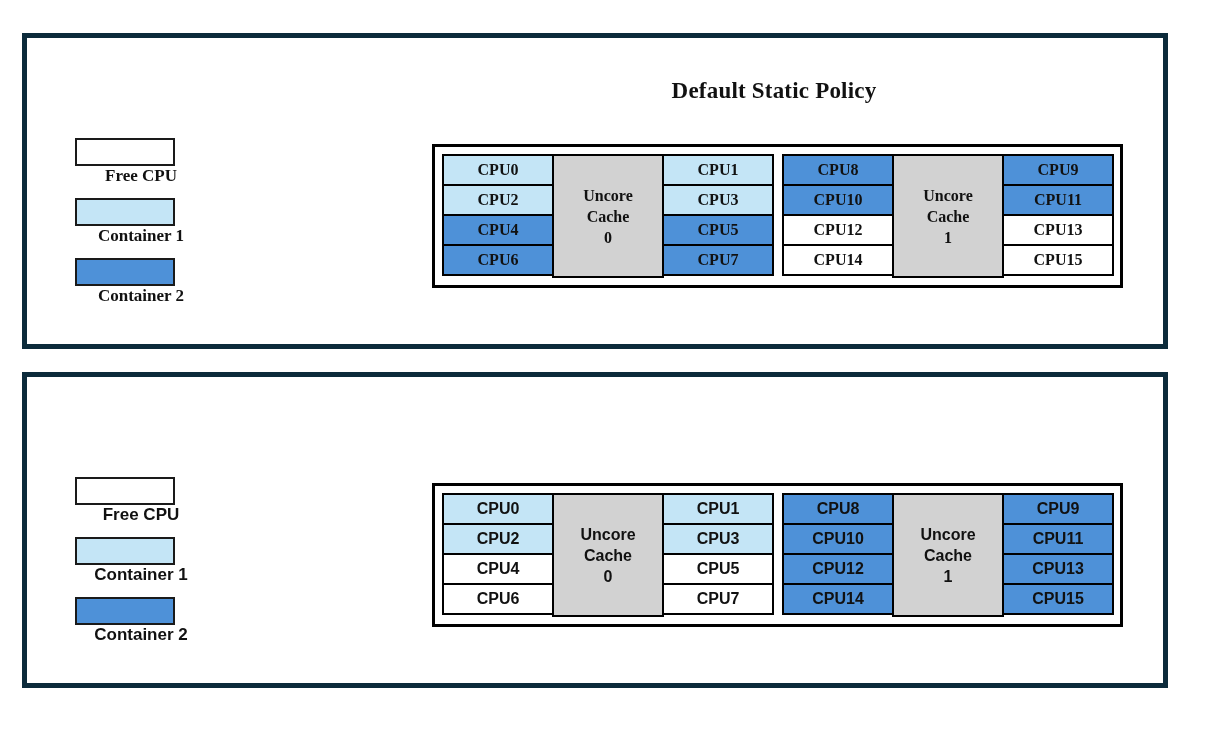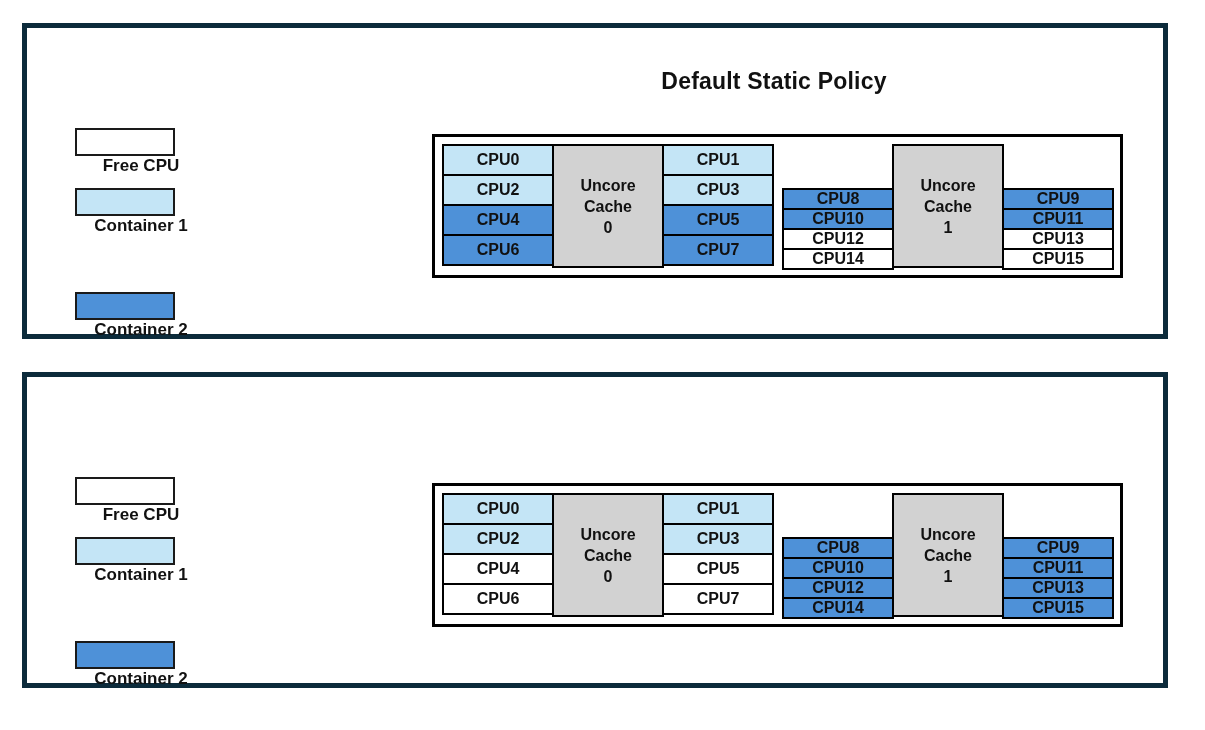--- a/index.html
+++ b/index.html
@@ -1,38 +1,38 @@
 <!DOCTYPE html>
 <html style="--free: #FFFFFF; --container1: #C4E5F6; --container2: #4E91D8; --cache: #D2D2D2; --panel_border: #0C2B3B; --text: #111111;"><head>
 <meta charset="utf-8">
 <style>
   html,body{margin:0;padding:0;background:#ffffff;}
   body{width:1205px;height:730px;position:relative;font-family:"Liberation Sans",sans-serif;color:var(--text);}
   .panel{position:absolute;left:22px;width:1146px;height:316px;border:5px solid var(--panel_border);background:#fff;box-sizing:border-box;}
-  .panel-1{top:23px;}
+  .panel-1{top:33px;font-family:Liberation Serif, serif;}
   .panel-2{top:372px;}
   .panel-title{position:absolute;left:400px;width:694px;top:40px;margin:0;text-align:center;
     font-size:23px;font-weight:bold;color:var(--text);letter-spacing:.2px;white-space:nowrap;}
   .legend{position:absolute;left:48px;top:100px;}
   .legend-row{display:flex;align-items:center;height:28px;margin-bottom:32px;flex-direction:column;}
   .swatch{width:100px;height:28px;border:2px solid #1a1a1a;box-sizing:border-box;margin-right:32px;flex:none;}
   .legend-label{font-size:17px;font-weight:bold;white-space:nowrap;}
   .socket{position:absolute;left:405px;top:106px;width:691px;height:144px;border:3px solid #000;
     box-sizing:border-box;display:flex;gap:8px;padding:7px;background:#fff;}
   .uncore-group{display:flex;flex:1;}
   .cpu-col{display:flex;flex-direction:column;width:112px;flex:none;}
   .cpu-cell{height:32px;border:2px solid #000;box-sizing:border-box;display:flex;align-items:center;
     justify-content:center;font-weight:bold;font-size:16px;background:#fff;}
   .cpu-cell + .cpu-cell{margin-top:-2px;}
   .cache-box{width:112px;flex:none;margin:0 -2px;border:2px solid #000;box-sizing:border-box;background:var(--cache);
     display:flex;flex-direction:column;align-items:center;justify-content:center;font-weight:bold;font-size:16px;
     line-height:21px;text-align:center;position:relative;z-index:1;}
   .state-free{background:var(--free);}
   .state-container1{background:var(--container1);}
-  .state-container2{background:var(--container2);margin-top:44px;}
+  .state-container2{background:var(--container2);}
 </style>
 </head>
 <body>
 
 <section class="panel panel-1">
   <h2 class="panel-title">Default Static Policy</h2>
 
   <div class="legend">
     <div class="legend-row">
       <span class="swatch state-free"></span>

